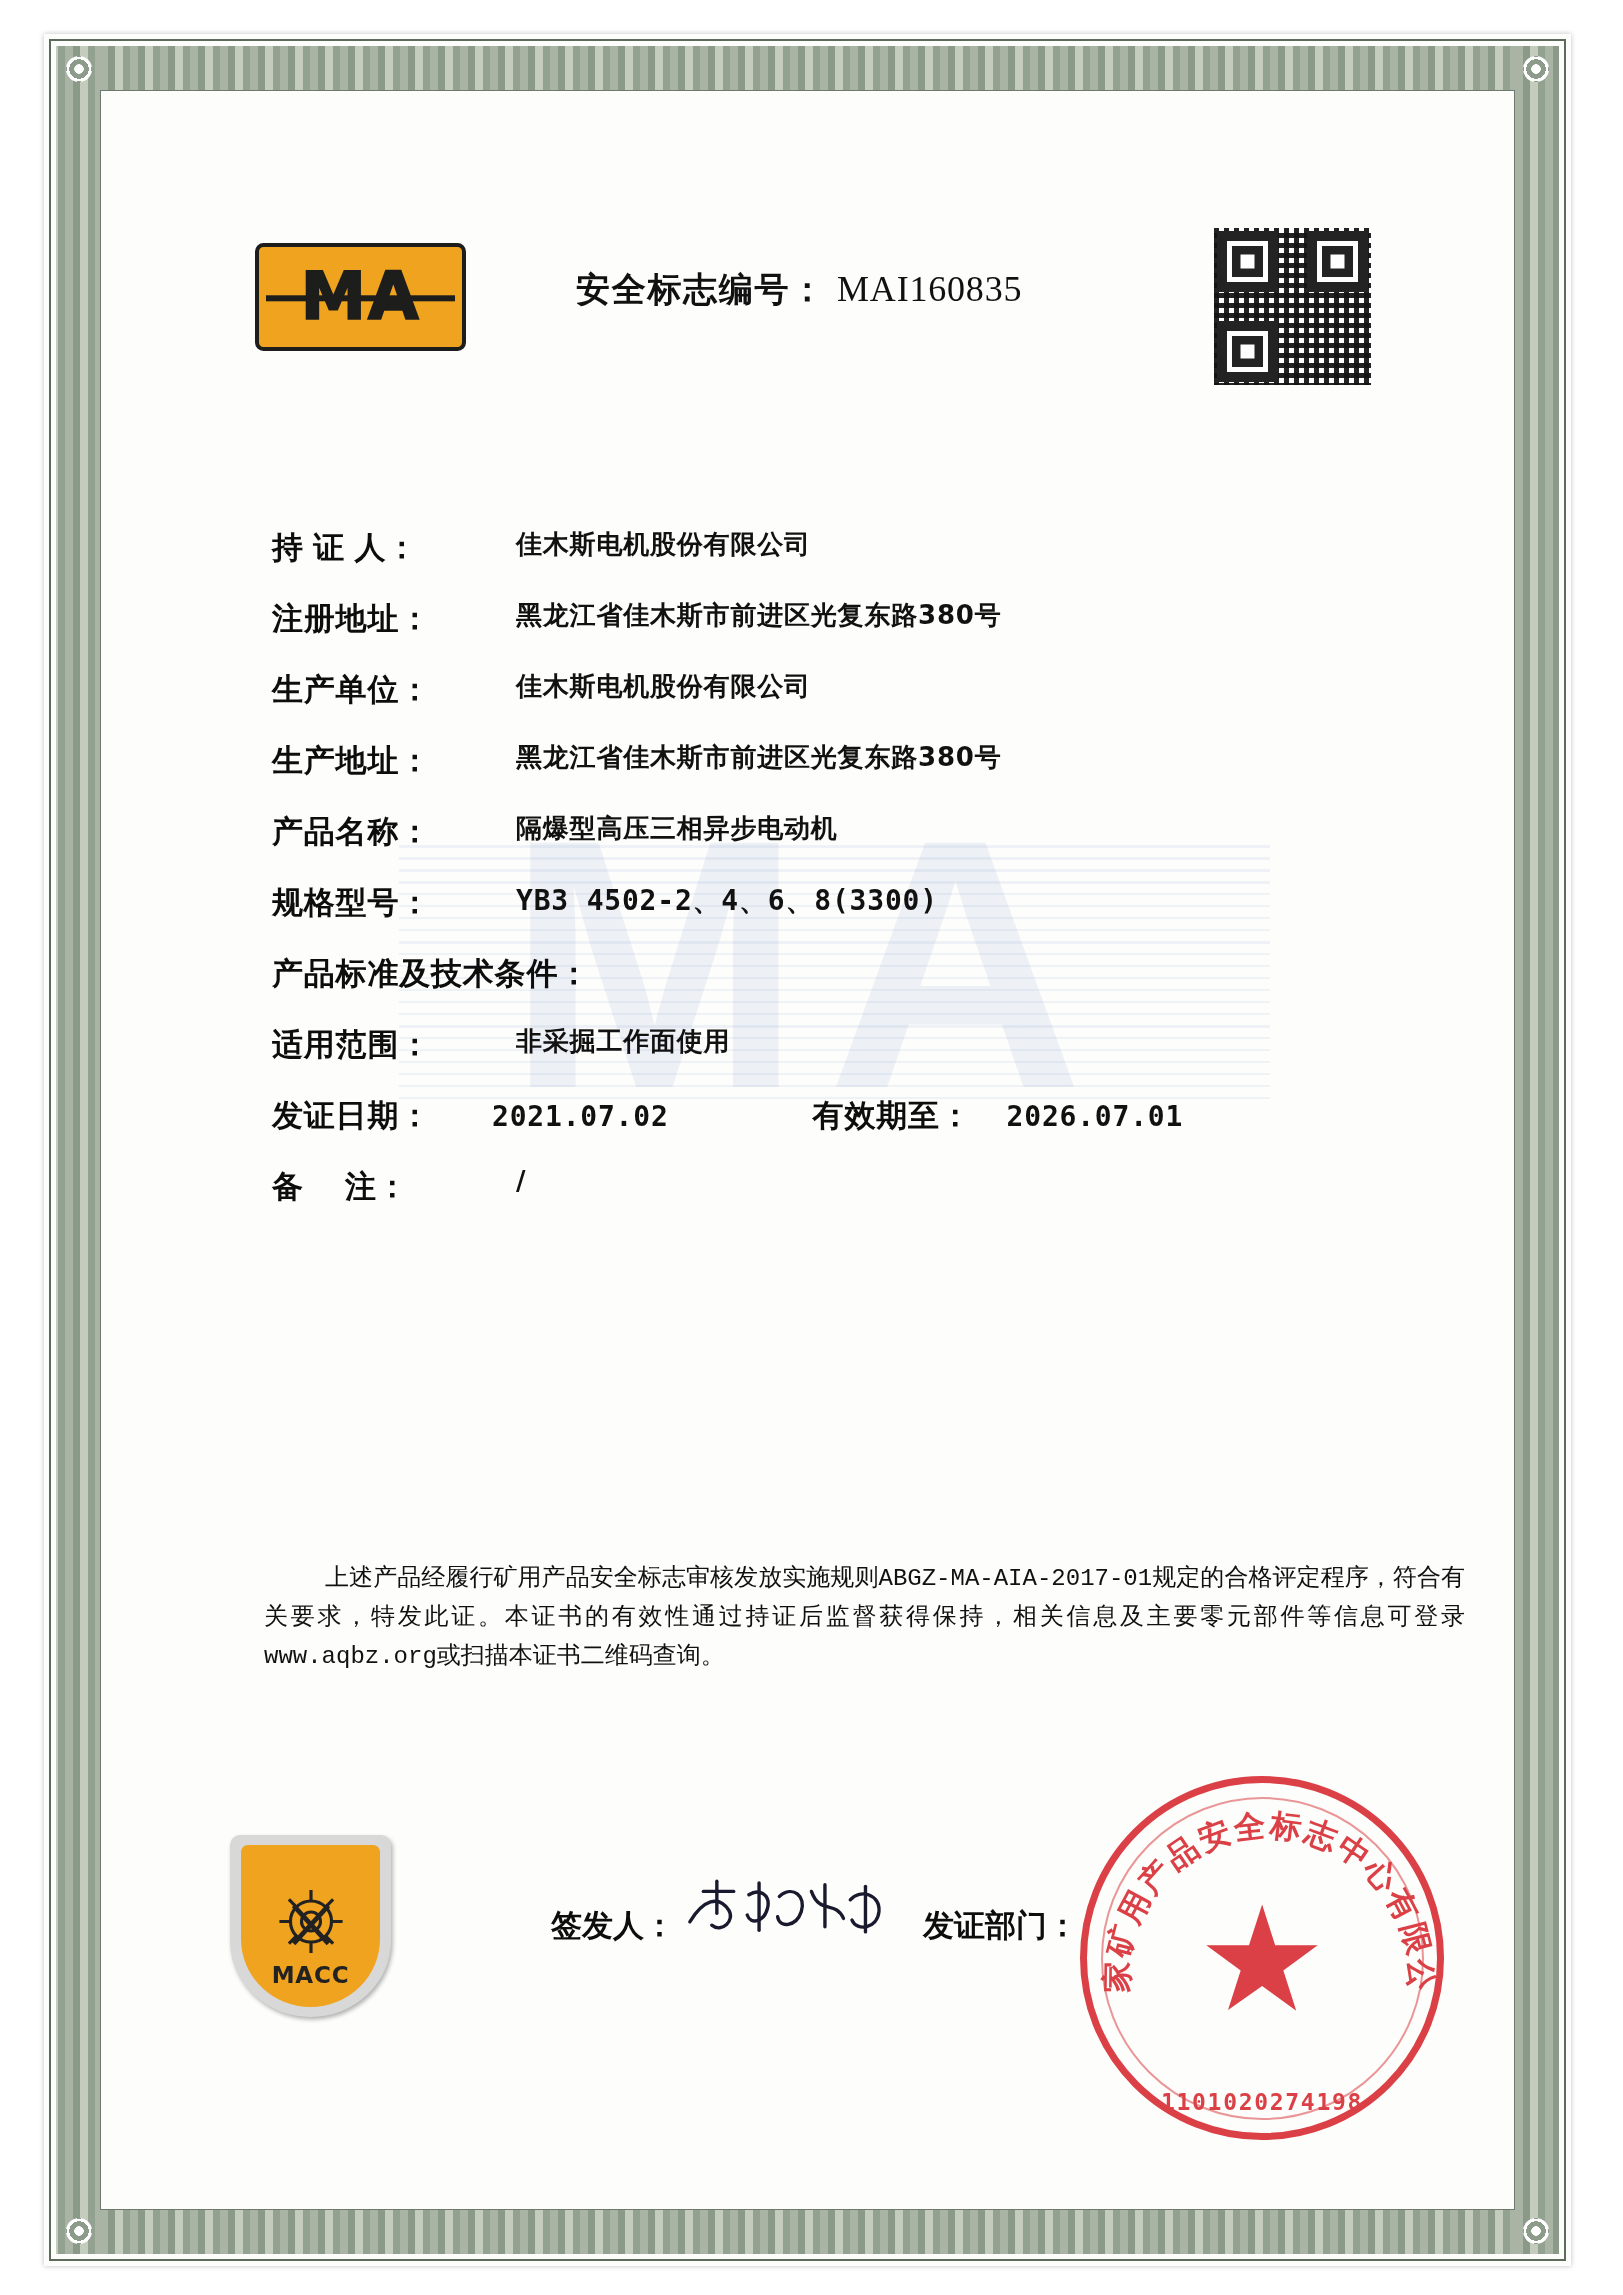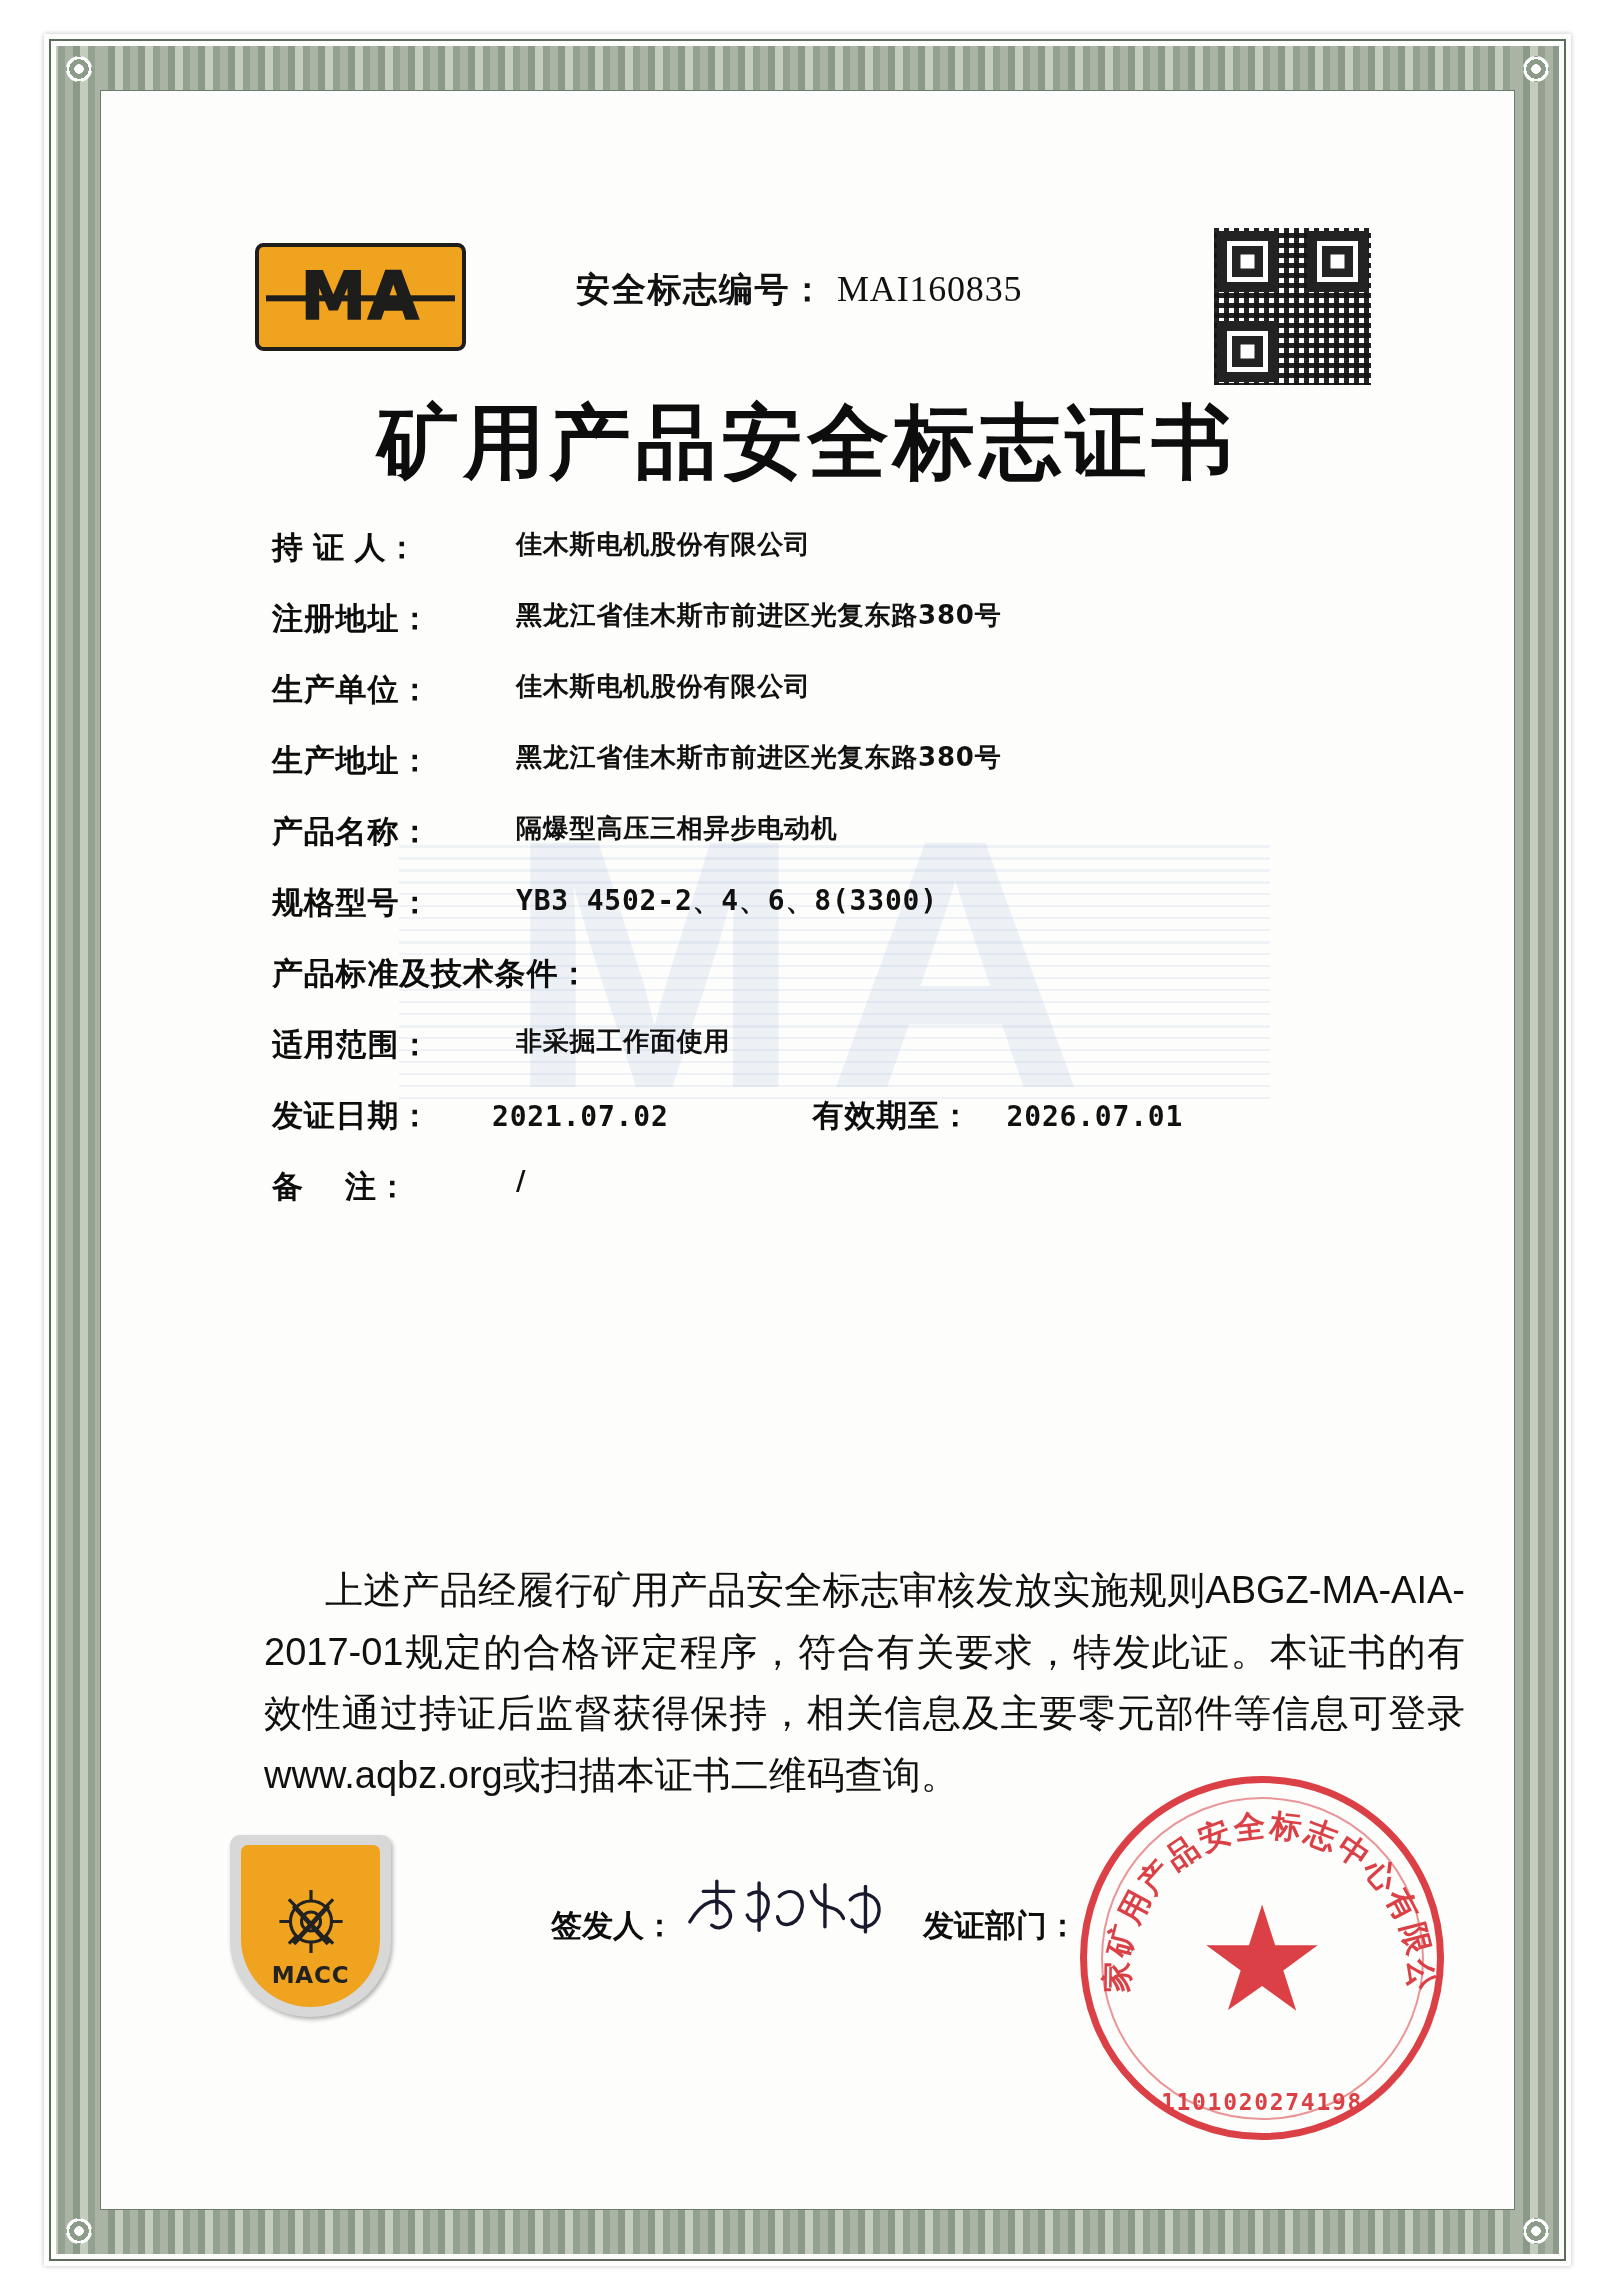--- a/index.html
+++ b/index.html
@@ -275,27 +275,27 @@
     margin-left: 144px;
   }
   .dates-right .field-label { width: 194px; flex: 0 0 194px; }
 
   
   .paragraph {
     position: absolute;
     left: 127px;
     top: 1433px;
     width: 1201px;
-    font-size: 38px;
+    font-size: 24px;
     line-height: 1.62;
     color: #111;
     text-align: justify;
     text-indent: 61px;
     letter-spacing: 0px;
-    font-family: Liberation Sans, sans-serif;
+    font-family: Liberation Mono, monospace;
   }
 
   
   .footer {
     position: absolute;
     left: 0;
     right: 0;
     top: 1683px;
     height: 321px;
   }
@@ -445,21 +445,20 @@
         <div class="cert-no">
           <span class="label">安全标志编号：</span>
           <span class="value">MAI160835</span>
         </div>
 
         <div class="qr">
           <span class="qr-bl"></span>
         </div>
       </div>
 
-      <div class="title">矿用产品安全标志证书</div>
 
       <div class="fields">
 
         <div class="field-row">
           <div class="field-label">持 证 人：</div>
           <div class="field-value">佳木斯电机股份有限公司</div>
         </div>
 
         <div class="field-row">
           <div class="field-label">注册地址：</div>

